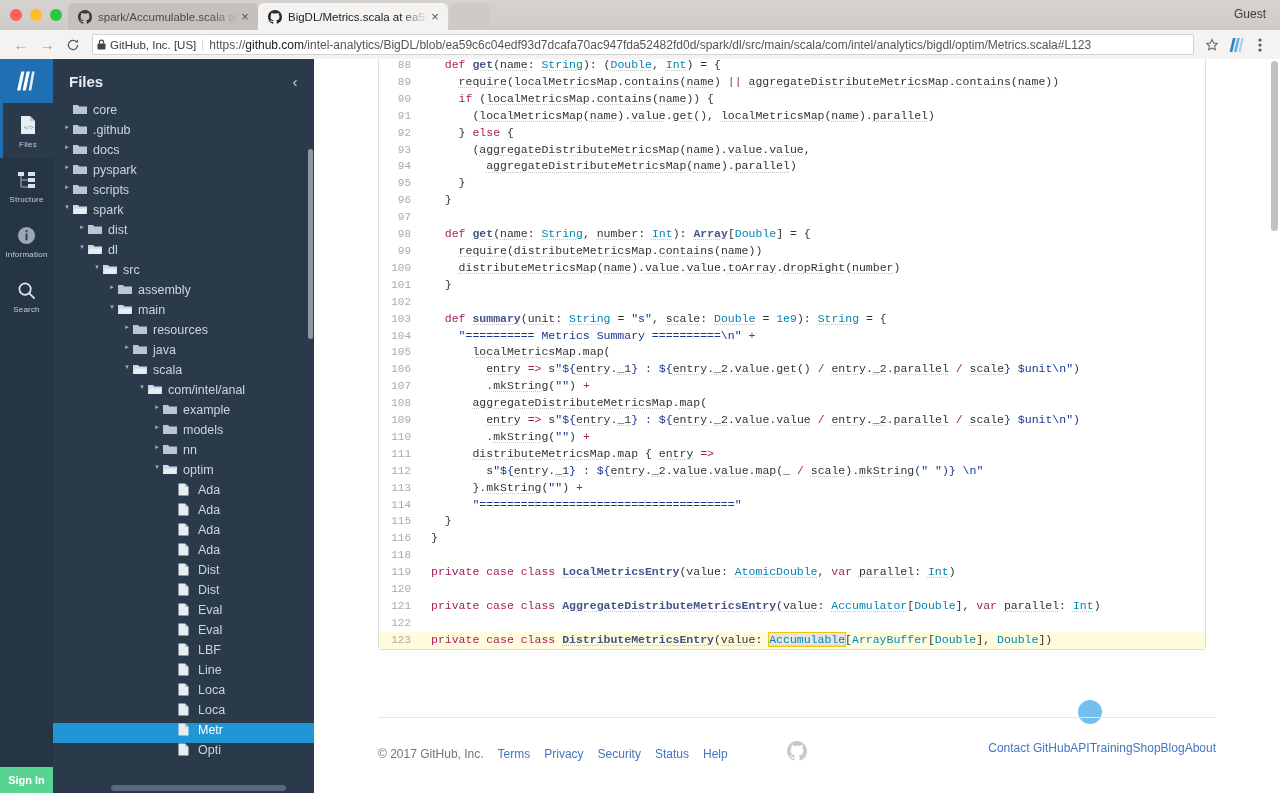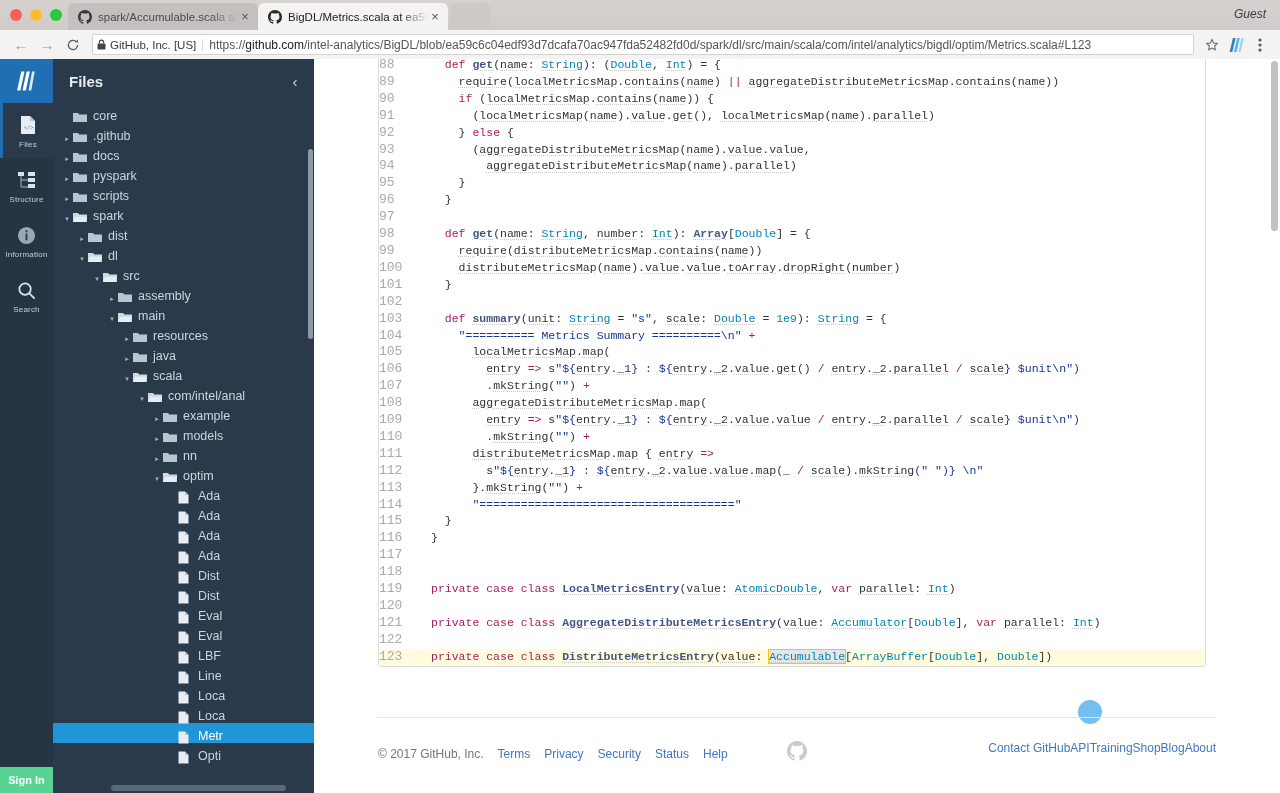--- a/index.html
+++ b/index.html
@@ -72,21 +72,21 @@
     -webkit-mask-image: linear-gradient(to right, #000 80%, transparent 100%);
   }
   .tab-close {
     flex: 0 0 14px;
     width: 14px; height: 14px;
     color: #555;
     font-size: 13px; line-height: 13px; text-align: center;
   }
   #guest-label {
     position: absolute; right: 14px; top: 7px;
-    font-size: 12px; color: #3c3c3c; font-style: italic;
+    font-size: 12px; color: #3c3c3c;
   }
 
   #toolbar {
     position: absolute; top: 30px; left: 0;
     width: 1280px; height: 29px;
     background: #f4f3f2;
     display: flex; align-items: center;
     padding: 0 8px;
   }
   .nav-btn {
@@ -187,21 +187,21 @@
     color: #cfd8e0; font-size: 15px;
     width: 18px; text-align: center;
   }
   #tree-scroll {
     position: absolute;
     top: 44px; left: 0; right: 0; bottom: 0;
     overflow: hidden;
   }
   .tree-row {
     height: 20px;
-    display: flex; align-items: flex-end;
+    display: flex; align-items: flex-start;
     font-size: 12px;
     color: #ccd5dd;
     white-space: nowrap;
     padding-right: 0;
   }
   .tree-row.selected { background: #2196d6; color: #ffffff; }
   .tw {
     width: 12px; flex: 0 0 12px;
     font-size: 7px; color: #9fb0bf;
     text-align: center;
@@ -252,24 +252,24 @@
   table#code-table {
     border-collapse: collapse;
     width: 100%;
     font-family: "Liberation Mono", "DejaVu Sans Mono", monospace;
     font-size: 11.5px;
     line-height: 16.9px;
   }
   td.ln {
     width: 42px;
     min-width: 42px;
-    text-align: left;
+    text-align: right;
     padding-right: 10px;
     color: #aaa;
-    font-size: 13px;
+    font-size: 11px;
     user-select: none;
     vertical-align: top;
     background: #ffffff;
   }
   td.lc {
     padding-left: 10px;
     white-space: pre;
     color: #333;
     vertical-align: top;
   }
@@ -910,24 +910,20 @@
           </tr>
           <tr>
             <td class="ln">115</td>
             <td class="lc"><span class="pl">  }</span></td>
           </tr>
           <tr>
             <td class="ln">116</td>
             <td class="lc"><span class="pl">}</span></td>
           </tr>
           <tr>
-            <td class="ln">117</td>
-            <td class="lc">&nbsp;</td>
-          </tr>
-          <tr>
             <td class="ln">118</td>
             <td class="lc">&nbsp;</td>
           </tr>
           <tr>
             <td class="ln">119</td>
             <td class="lc"><span class="k">private case class </span><span class="cl sp">LocalMetricsEntry</span><span class="pl">(</span><span class="pl sp">value</span><span class="pl">: </span><span class="t sp">AtomicDouble</span><span class="pl">, </span><span class="k">var </span><span class="pl sp">parallel</span><span class="pl">: </span><span class="t sp">Int</span><span class="pl">)</span></td>
           </tr>
           <tr>
             <td class="ln">120</td>
             <td class="lc">&nbsp;</td>

